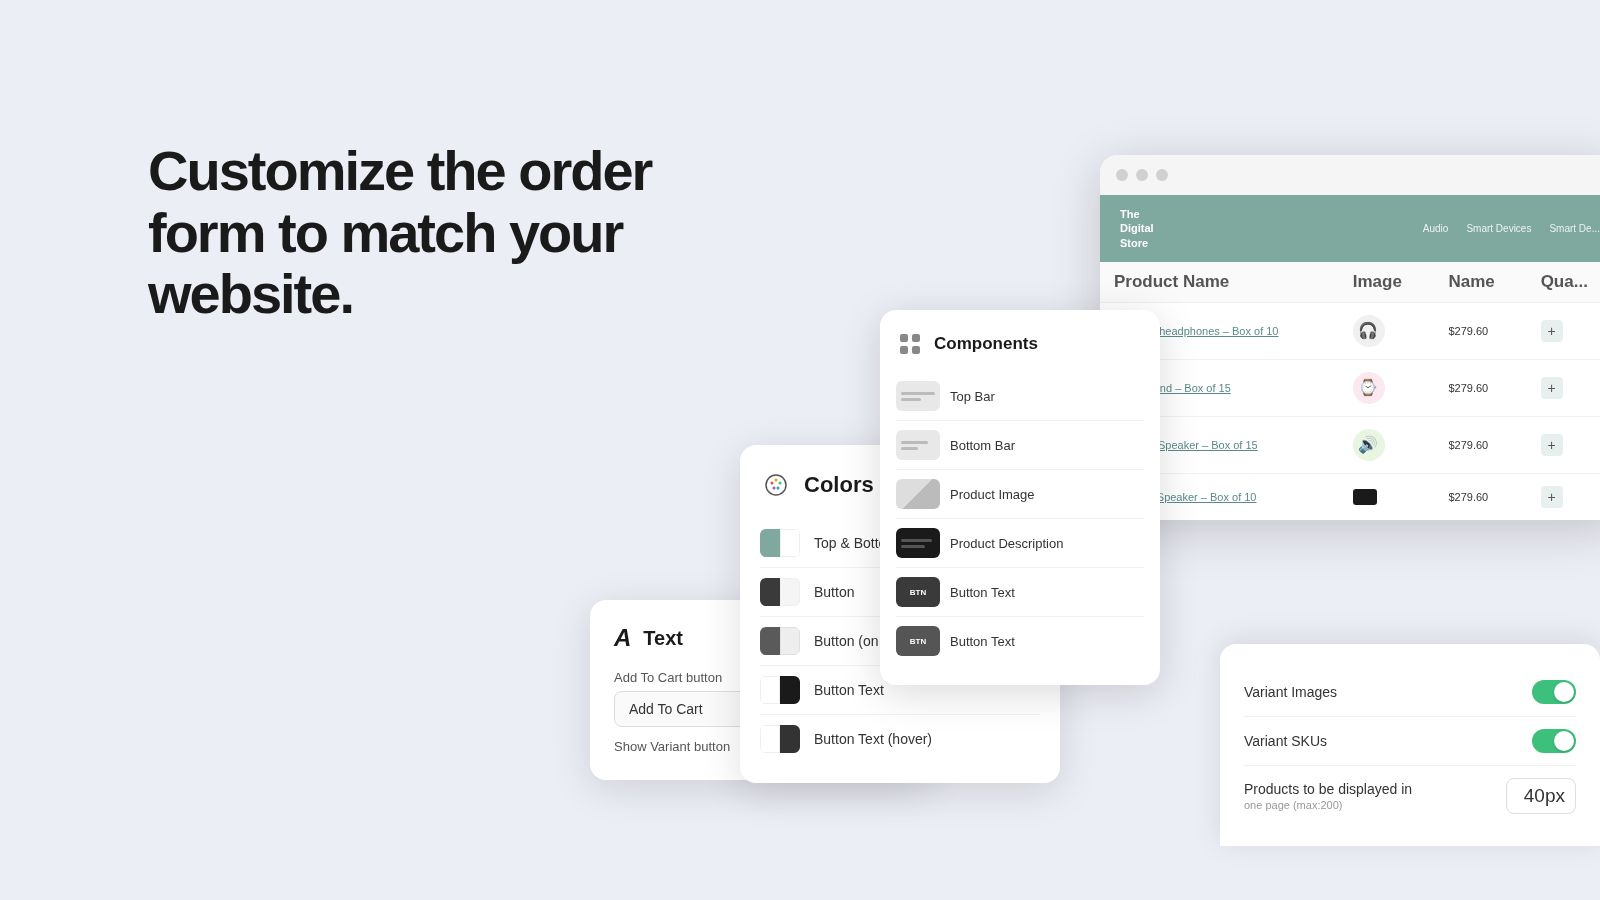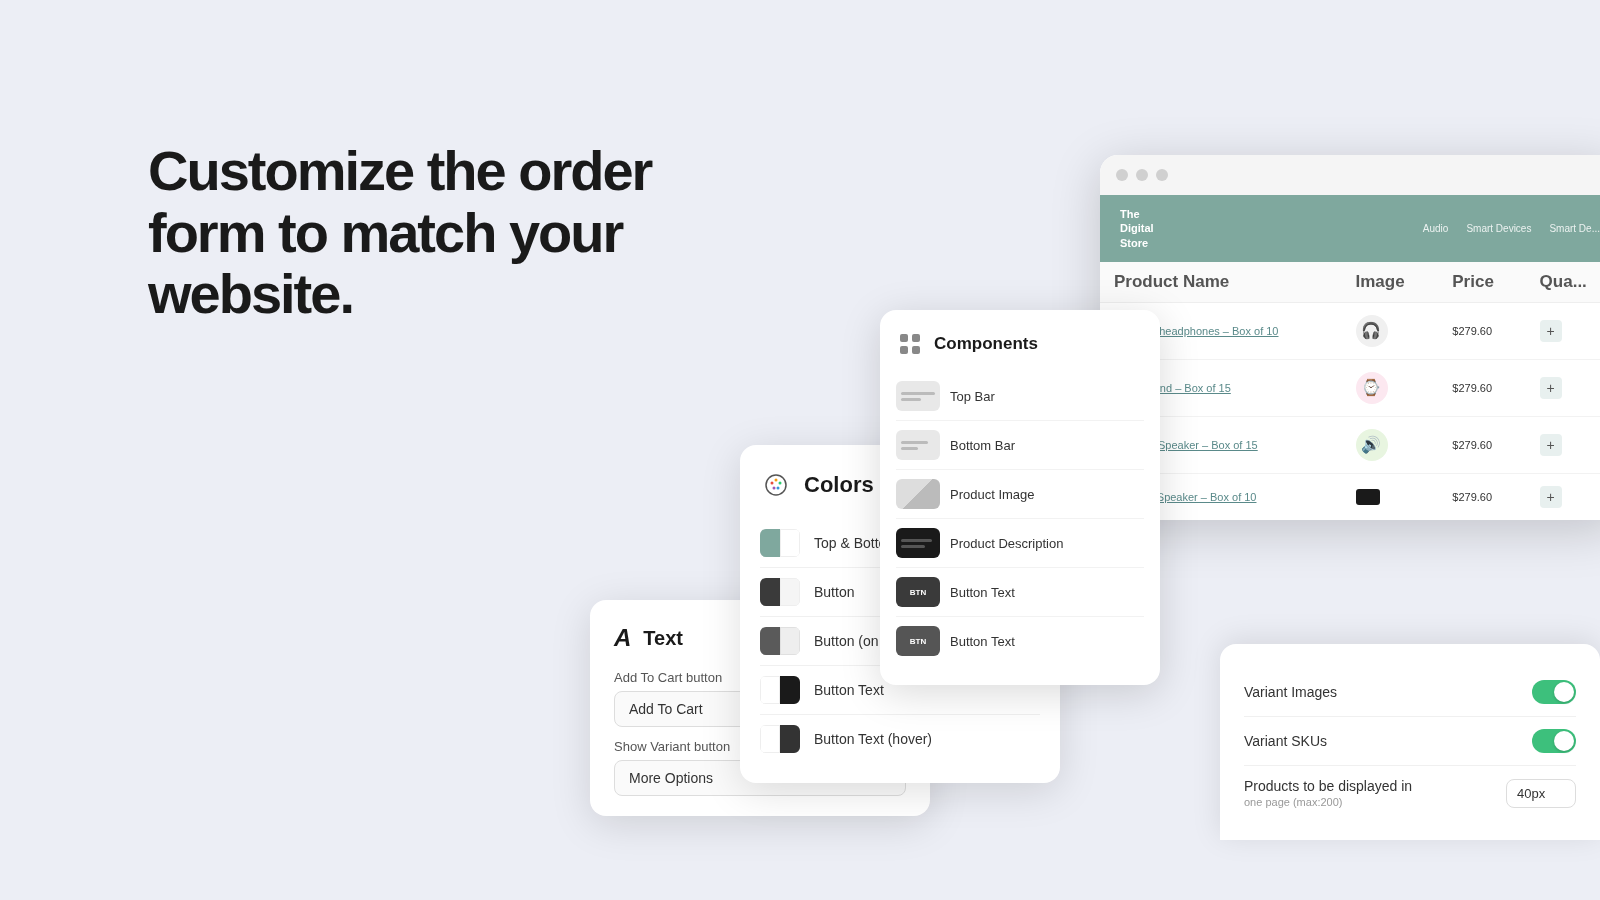--- a/index.html
+++ b/index.html
@@ -331,22 +331,22 @@
       position: absolute;
       top: 2px;
       right: 2px;
       box-shadow: 0 1px 3px rgba(0,0,0,0.2);
     }
     .settings-input {
       width: 70px;
       border: 1px solid #ddd;
       border-radius: 8px;
       padding: 6px 10px;
-      font-size: 13px;
-      text-align: left;
+      font-size: 19px;
+      text-align: right;
       color: #333;
     }
     .settings-subtext {
       font-size: 11px;
       color: #999;
       margin-top: 2px;
     }
     .settings-label-group { display: flex; flex-direction: column; }
   </style>
 </head>
@@ -427,21 +427,20 @@
 </div>
 
 <div class="text-panel">
   <div class="text-panel-header">
     <span class="text-panel-icon">A</span>
     <span class="text-panel-title">Text</span>
   </div>
   <div class="text-panel-field-label">Add To Cart button</div>
   <input class="text-panel-input" type="text" value="Add To Cart" style="">
   <div class="text-panel-field-label">Show Variant button</div>
-  <input class="text-panel-input" type="text" value="More Options" style="">
 </div>
 
 <div class="components-panel">
   <div class="components-header">
     <div class="components-icon">
       <svg width="22" height="22" viewBox="0 0 22 22" fill="none">
         <rect x="1" y="1" width="8" height="8" rx="2" fill="#888"></rect>
         <rect x="13" y="1" width="8" height="8" rx="2" fill="#888"></rect>
         <rect x="1" y="13" width="8" height="8" rx="2" fill="#888"></rect>
         <rect x="13" y="13" width="8" height="8" rx="2" fill="#888"></rect>
@@ -515,21 +514,21 @@
       <span class="store-nav-item">Audio</span>
       <span class="store-nav-item">Smart Devices</span>
       <span class="store-nav-item">Smart De...</span>
     </div>
   </div>
   <table class="product-table">
     <thead>
       <tr>
         <th>Product Name</th>
         <th>Image</th>
-        <th>Price</th>
+        <th>Name</th>
         <th>Qua...</th>
       </tr>
     </thead>
     <tbody>
       <tr>
         <td><a class="product-name-link">Wireless headphones – Box of 10</a></td>
         <td><div class="product-img-circle" style="background:#f0f0f0;">🎧</div></td>
         <td class="product-price">$279.60</td>
         <td><button class="product-qty-btn">+</button></td>
       </tr>

